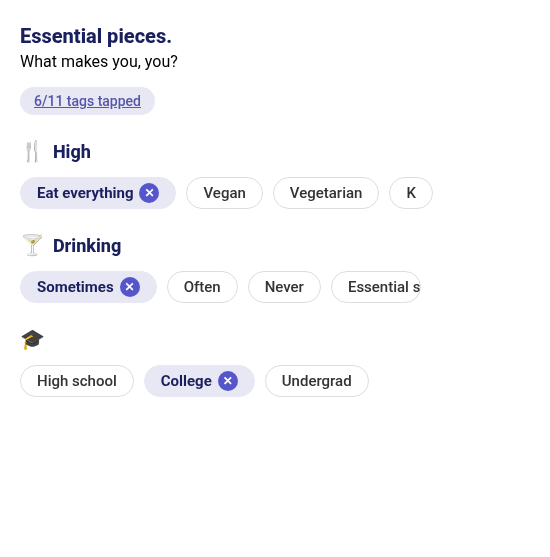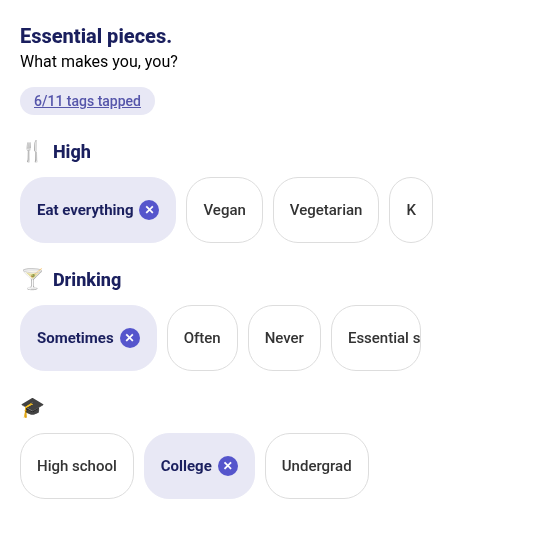--- a/index.html
+++ b/index.html
@@ -68,21 +68,21 @@
       display: flex;
       flex-wrap: nowrap;
       gap: 10px;
       overflow: hidden;
     }
 
     .tag {
       display: flex;
       align-items: center;
       gap: 6px;
-      padding: 22px 16px;
+      padding: 5px 16px;
       border-radius: 25px;
       font-size: 15px;
       font-weight: 500;
       cursor: pointer;
       white-space: nowrap;
       border: 1.5px solid #ddd;
       background: #fff;
       color: #333;
     }
 

